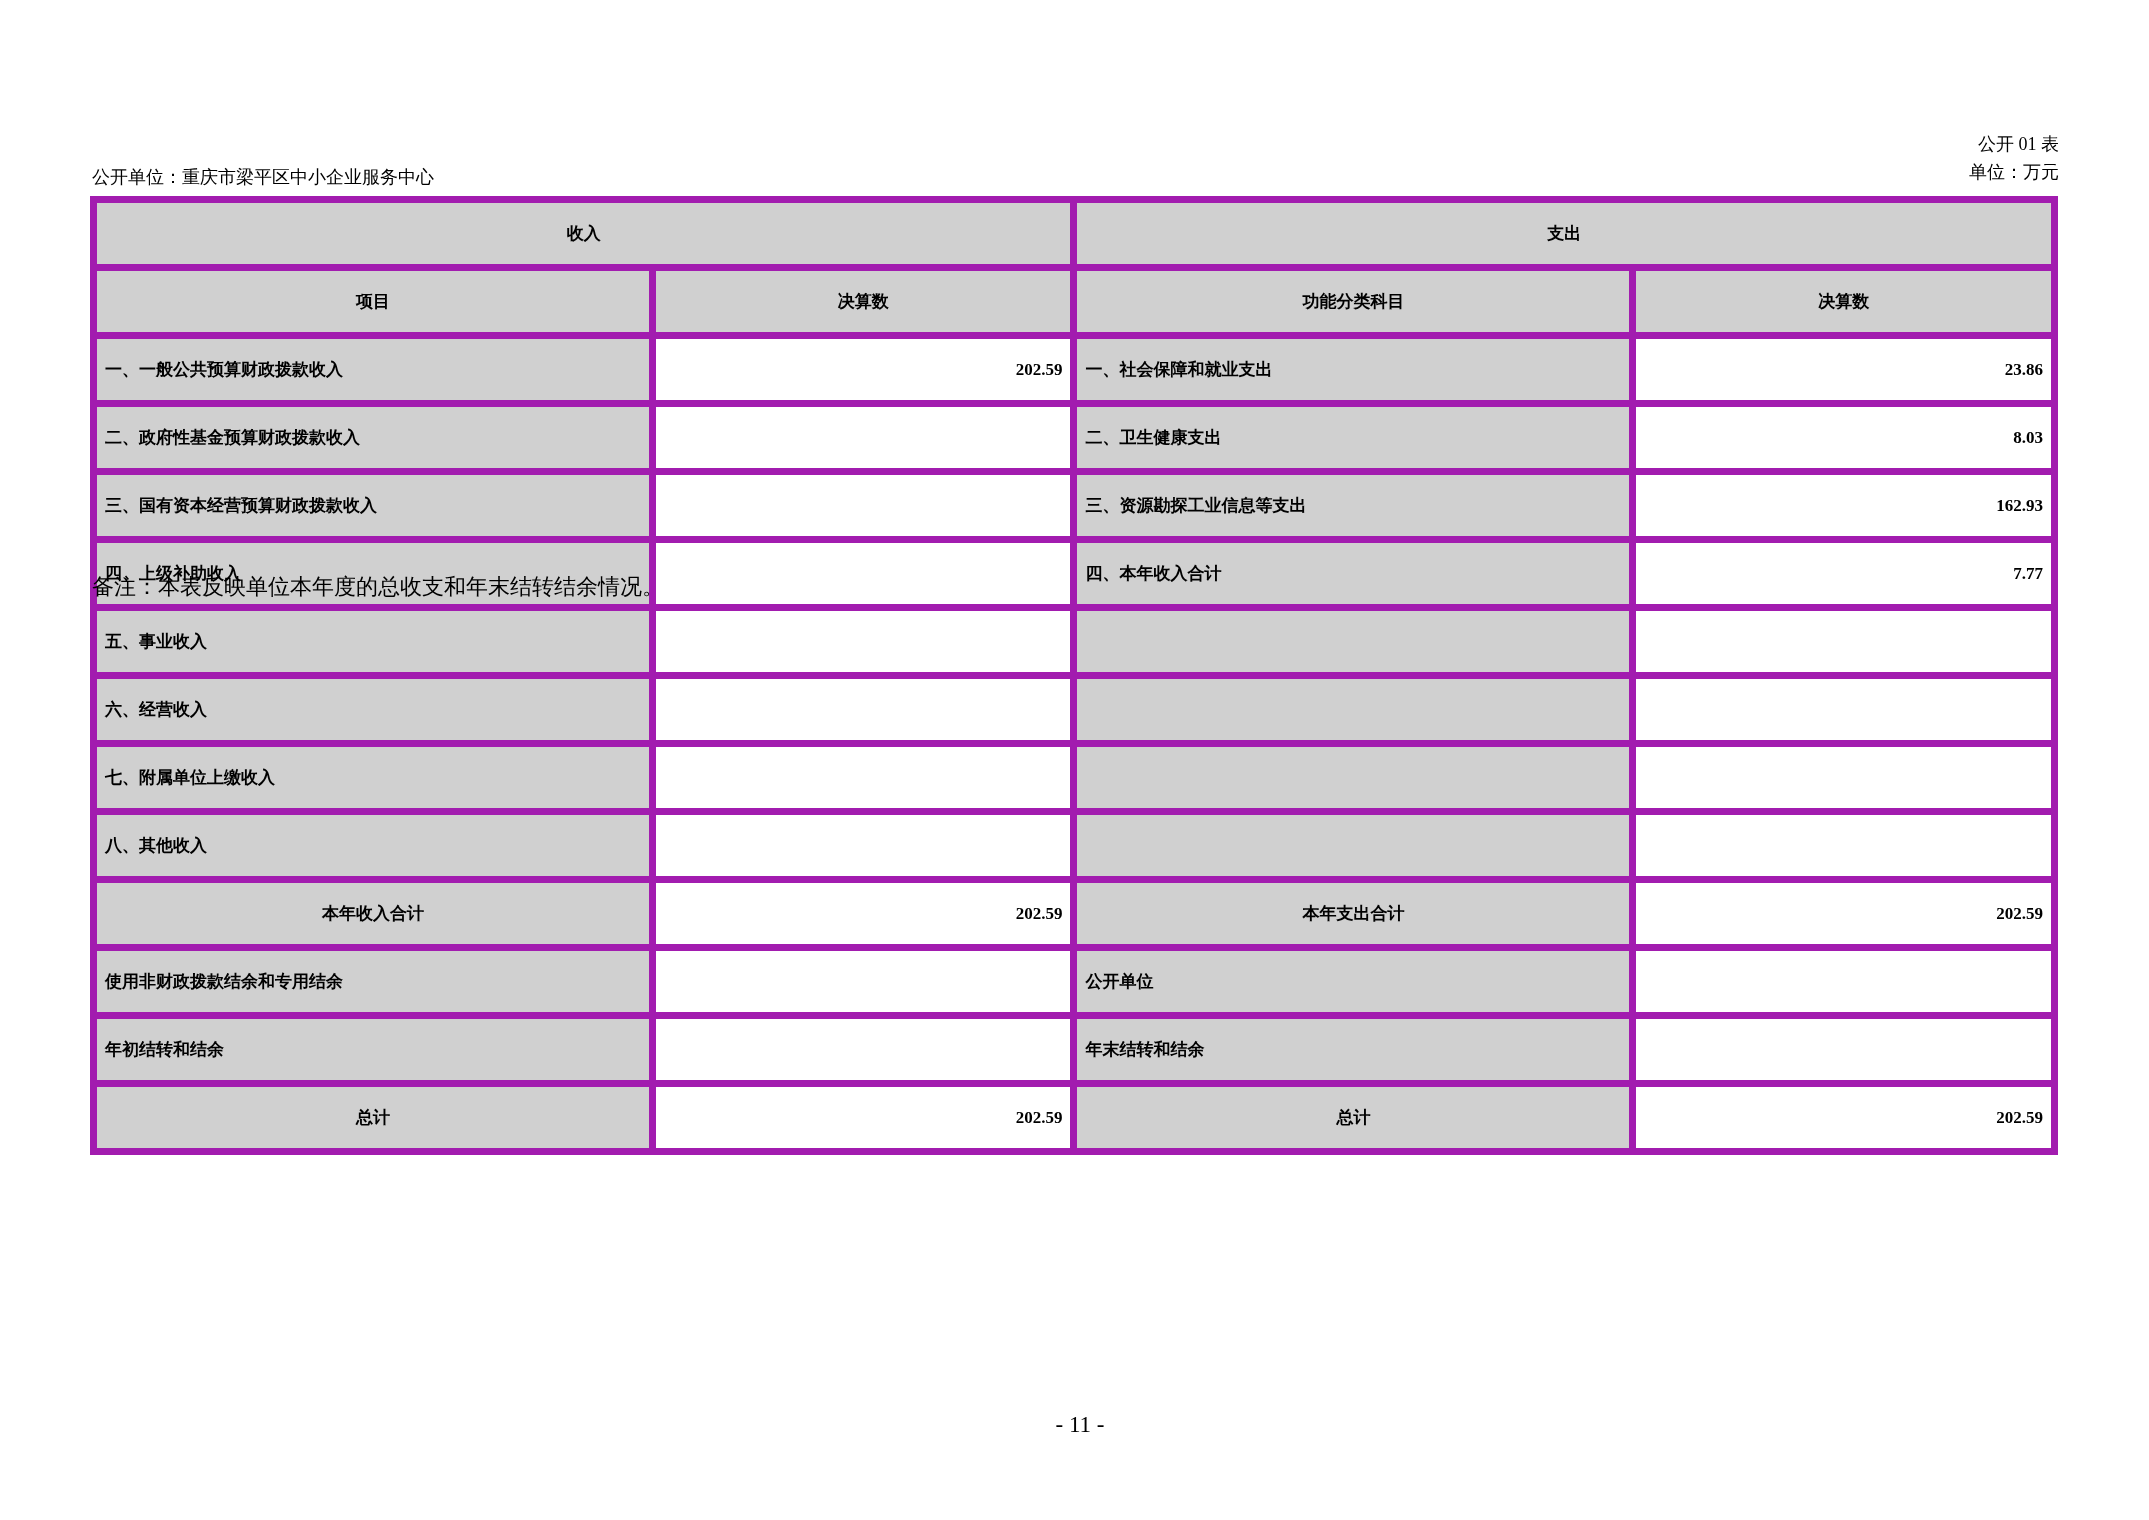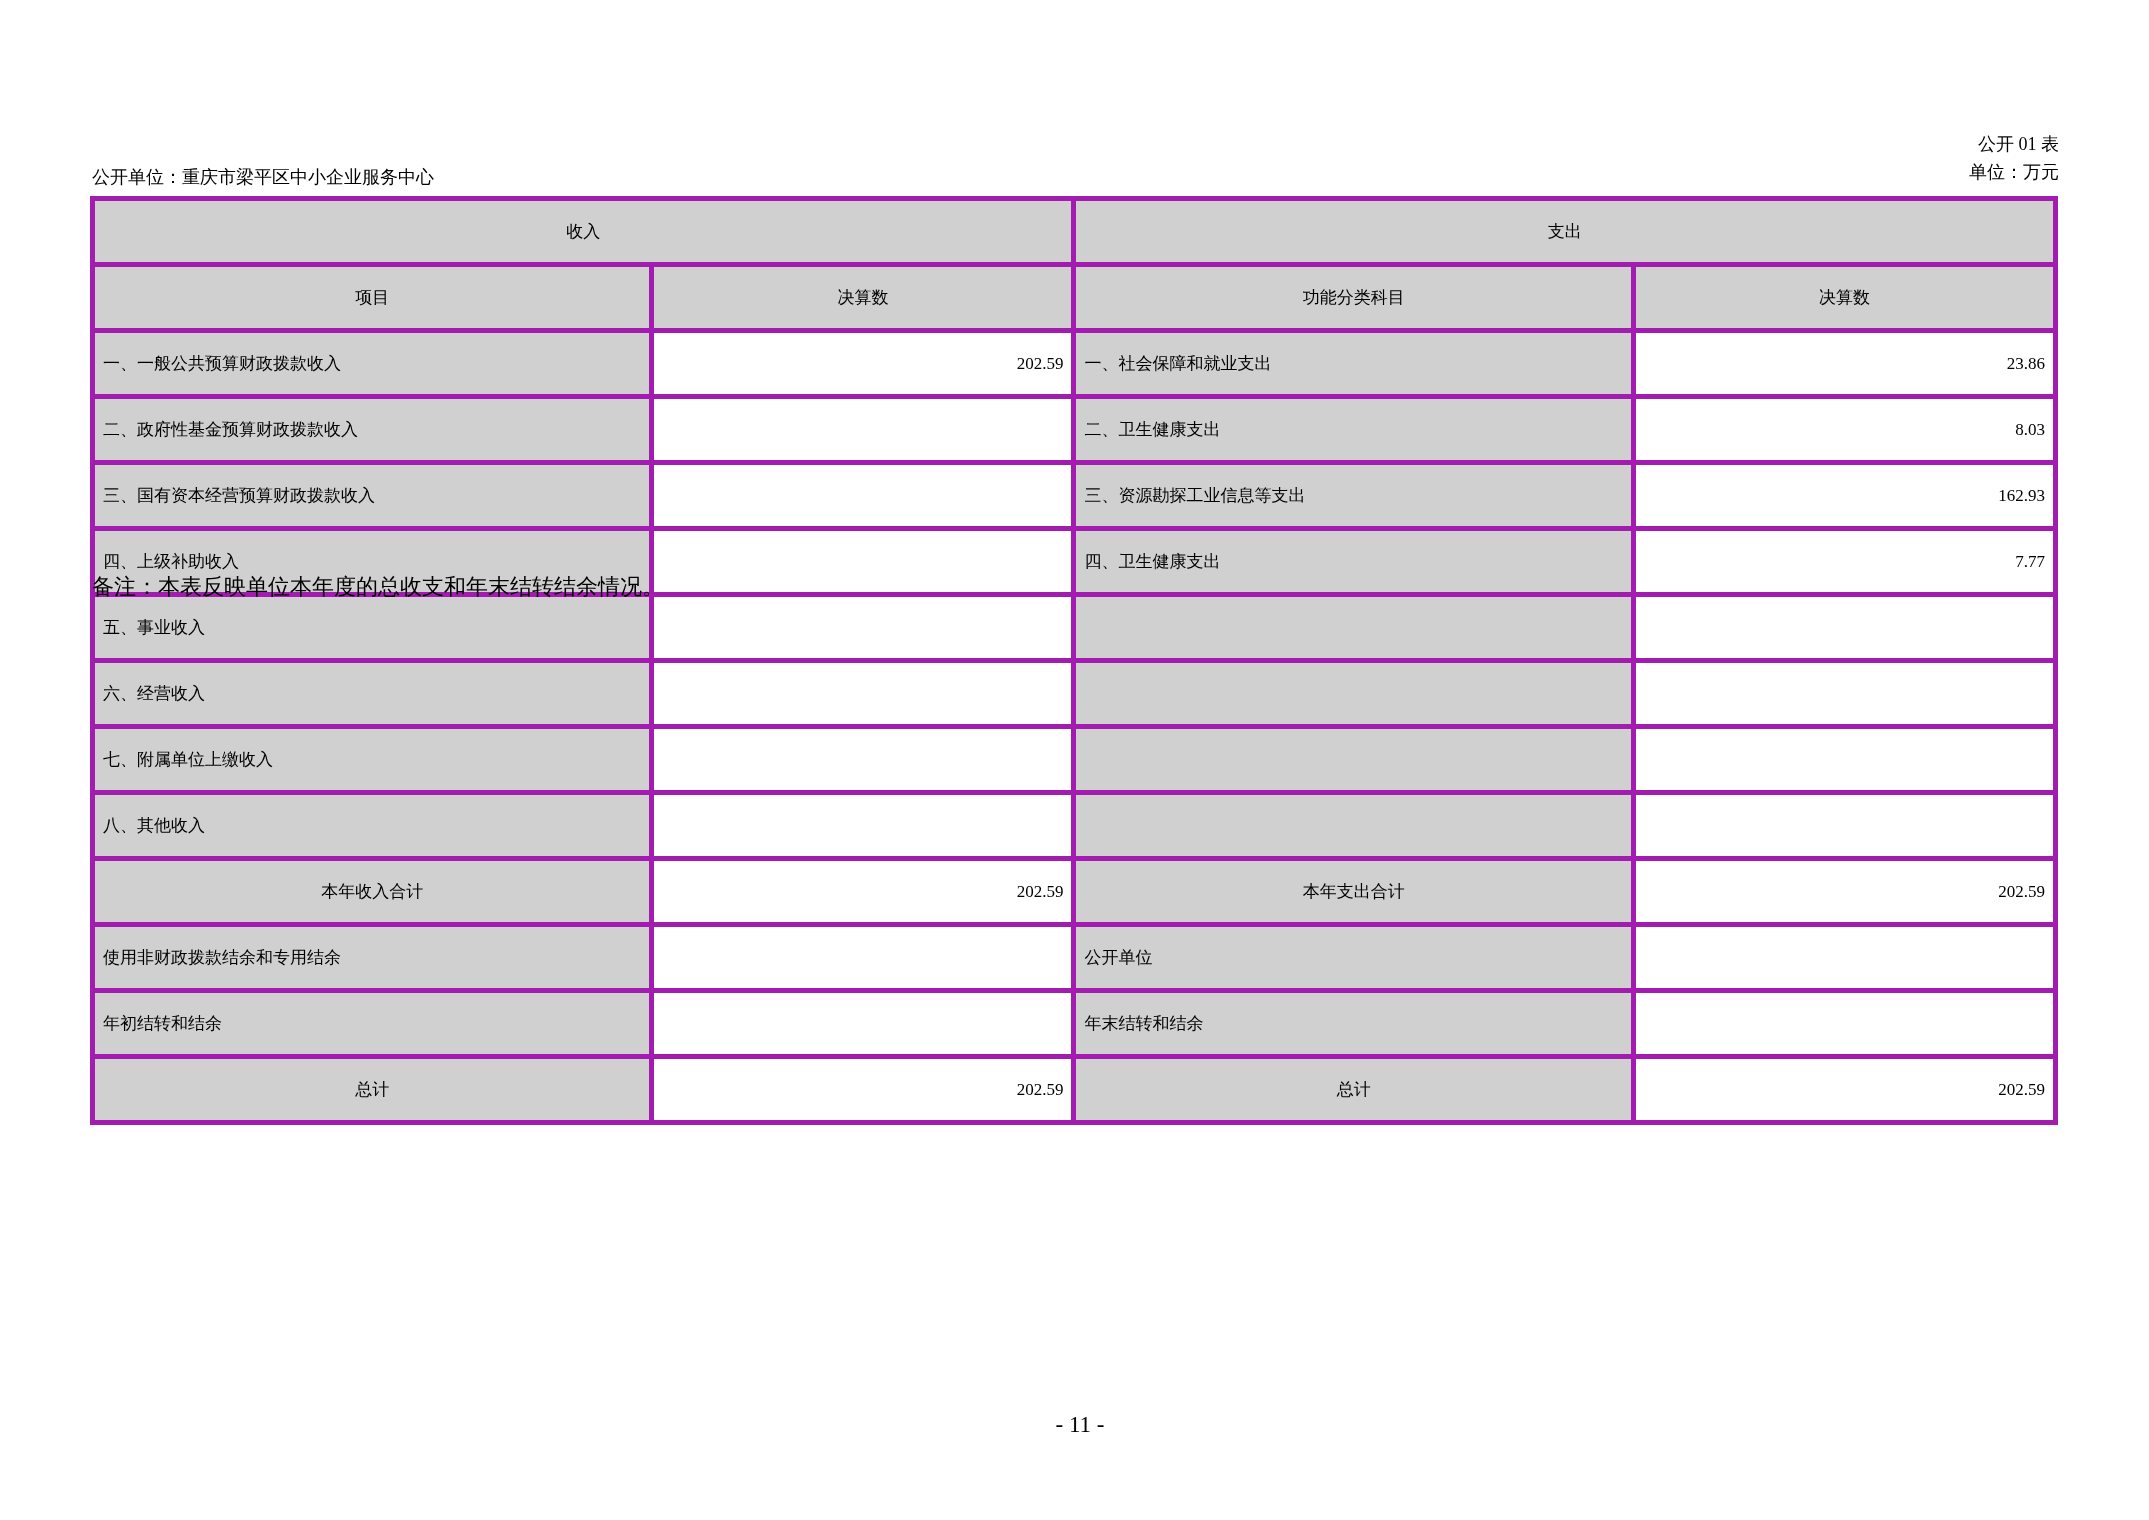--- a/index.html
+++ b/index.html
@@ -50,25 +50,25 @@
     top: 196px;
     width: 1968px;
   }
   table.main {
     border-collapse: collapse;
     width: 100%;
     table-layout: fixed;
     font-size: 17px;
   }
   table.main td, table.main th {
-    border: 5px solid #a21caf;
+    border: 7px solid #a21caf;
     padding: 16px;
     height: 29px;
     vertical-align: middle;
-    font-weight: normal;
+    font-weight: bold;
   }
   .shade {
     background: #d0d0d0;
   }
   .ctr {
     text-align: center;
   }
   .lft {
     text-align: left;
     padding-left: 8px !important;
@@ -142,21 +142,21 @@
         </tr>
         <tr>
           <td class="shade lft">三、国有资本经营预算财政拨款收入</td>
           <td class="rgt"></td>
           <td class="shade lft">三、资源勘探工业信息等支出</td>
           <td class="rgt">162.93</td>
         </tr>
         <tr>
           <td class="shade lft">四、上级补助收入</td>
           <td class="rgt"></td>
-          <td class="shade lft">四、卫生健康支出</td>
+          <td class="shade lft">四、本年收入合计</td>
           <td class="rgt">7.77</td>
         </tr>
         <tr>
           <td class="shade lft">五、事业收入</td>
           <td class="rgt"></td>
           <td class="shade lft"></td>
           <td class="rgt"></td>
         </tr>
         <tr>
           <td class="shade lft">六、经营收入</td>

